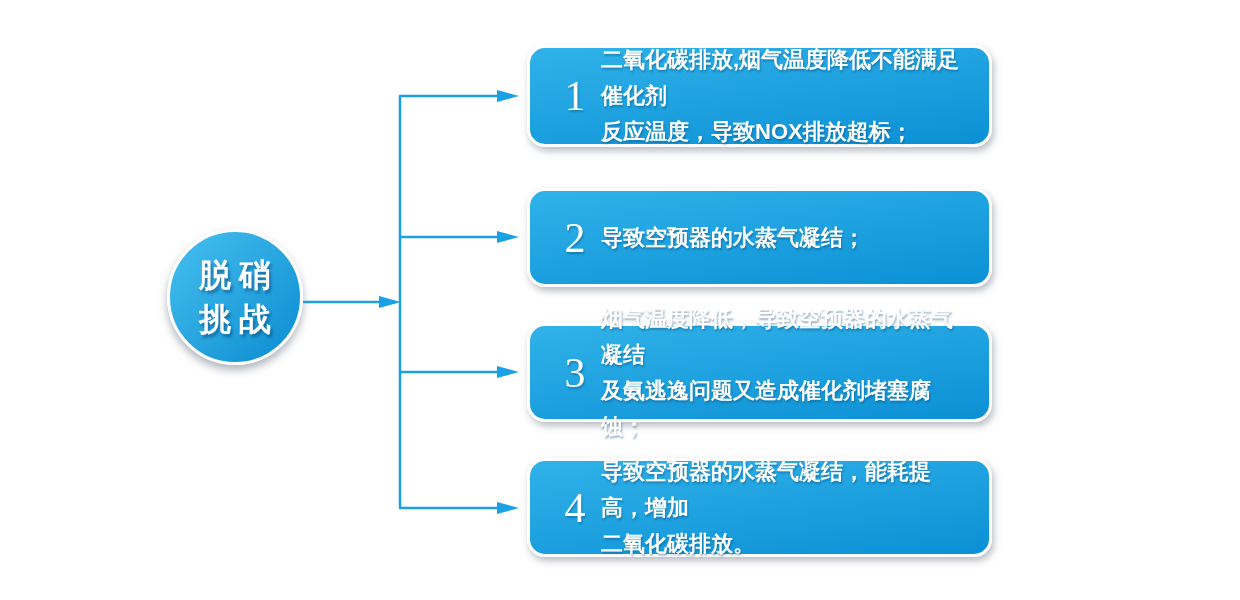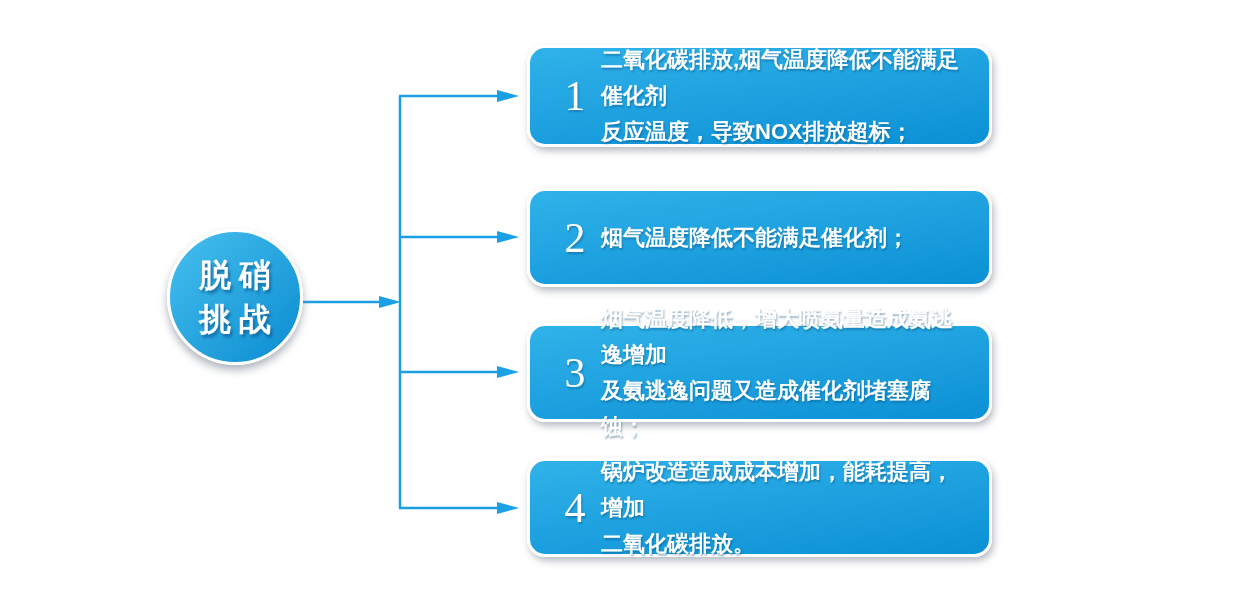--- a/index.html
+++ b/index.html
@@ -120,28 +120,28 @@
   </div>
 
   <div class="item-box item-1">
     <div class="item-number">1</div>
     <div class="item-text">二氧化碳排放,烟气温度降低不能满足催化剂
 反应温度，导致NOX排放超标；</div>
   </div>
 
   <div class="item-box item-2">
     <div class="item-number">2</div>
-    <div class="item-text">烟气温度降低不能满足催化剂；</div>
+    <div class="item-text">导致空预器的水蒸气凝结；</div>
   </div>
 
   <div class="item-box item-3">
     <div class="item-number">3</div>
-    <div class="item-text">烟气温度降低，增大喷氨量造成氨逃逸增加
+    <div class="item-text">烟气温度降低，导致空预器的水蒸气凝结
 及氨逃逸问题又造成催化剂堵塞腐蚀；</div>
   </div>
 
   <div class="item-box item-4">
     <div class="item-number">4</div>
-    <div class="item-text">锅炉改造造成成本增加，能耗提高，增加
+    <div class="item-text">导致空预器的水蒸气凝结，能耗提高，增加
 二氧化碳排放。</div>
   </div>
 
 </div>
 
 </body></html>

